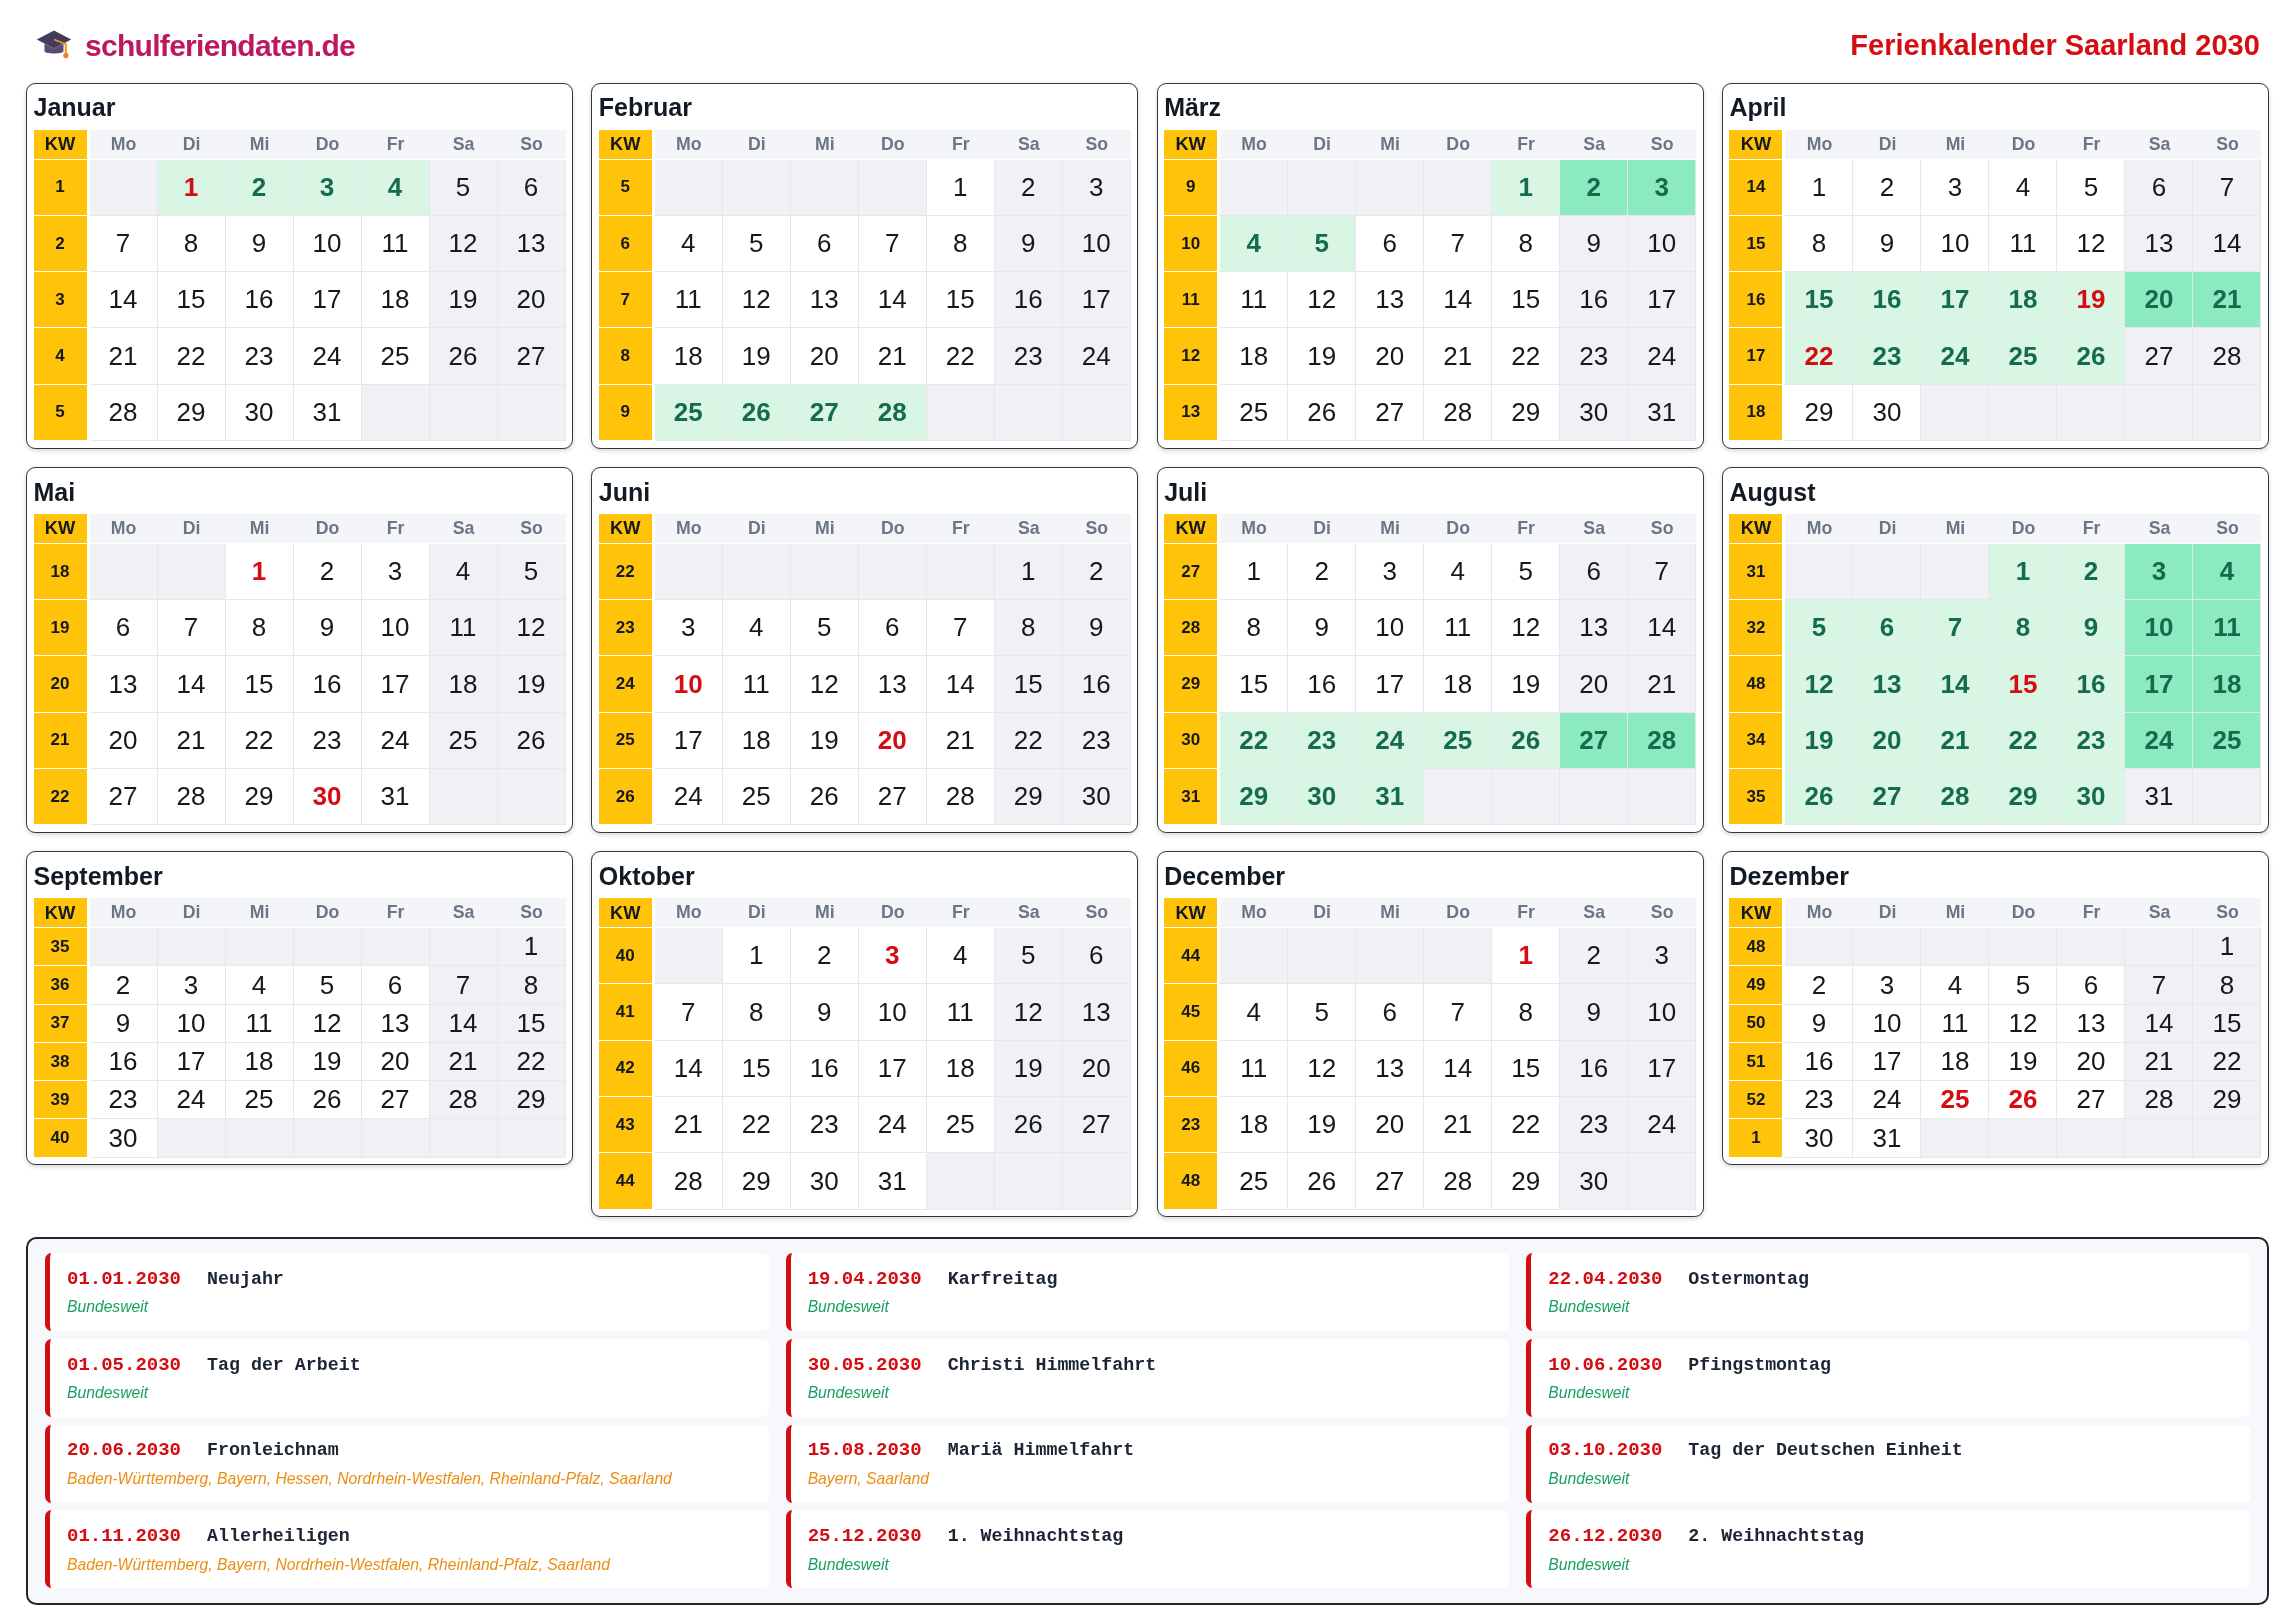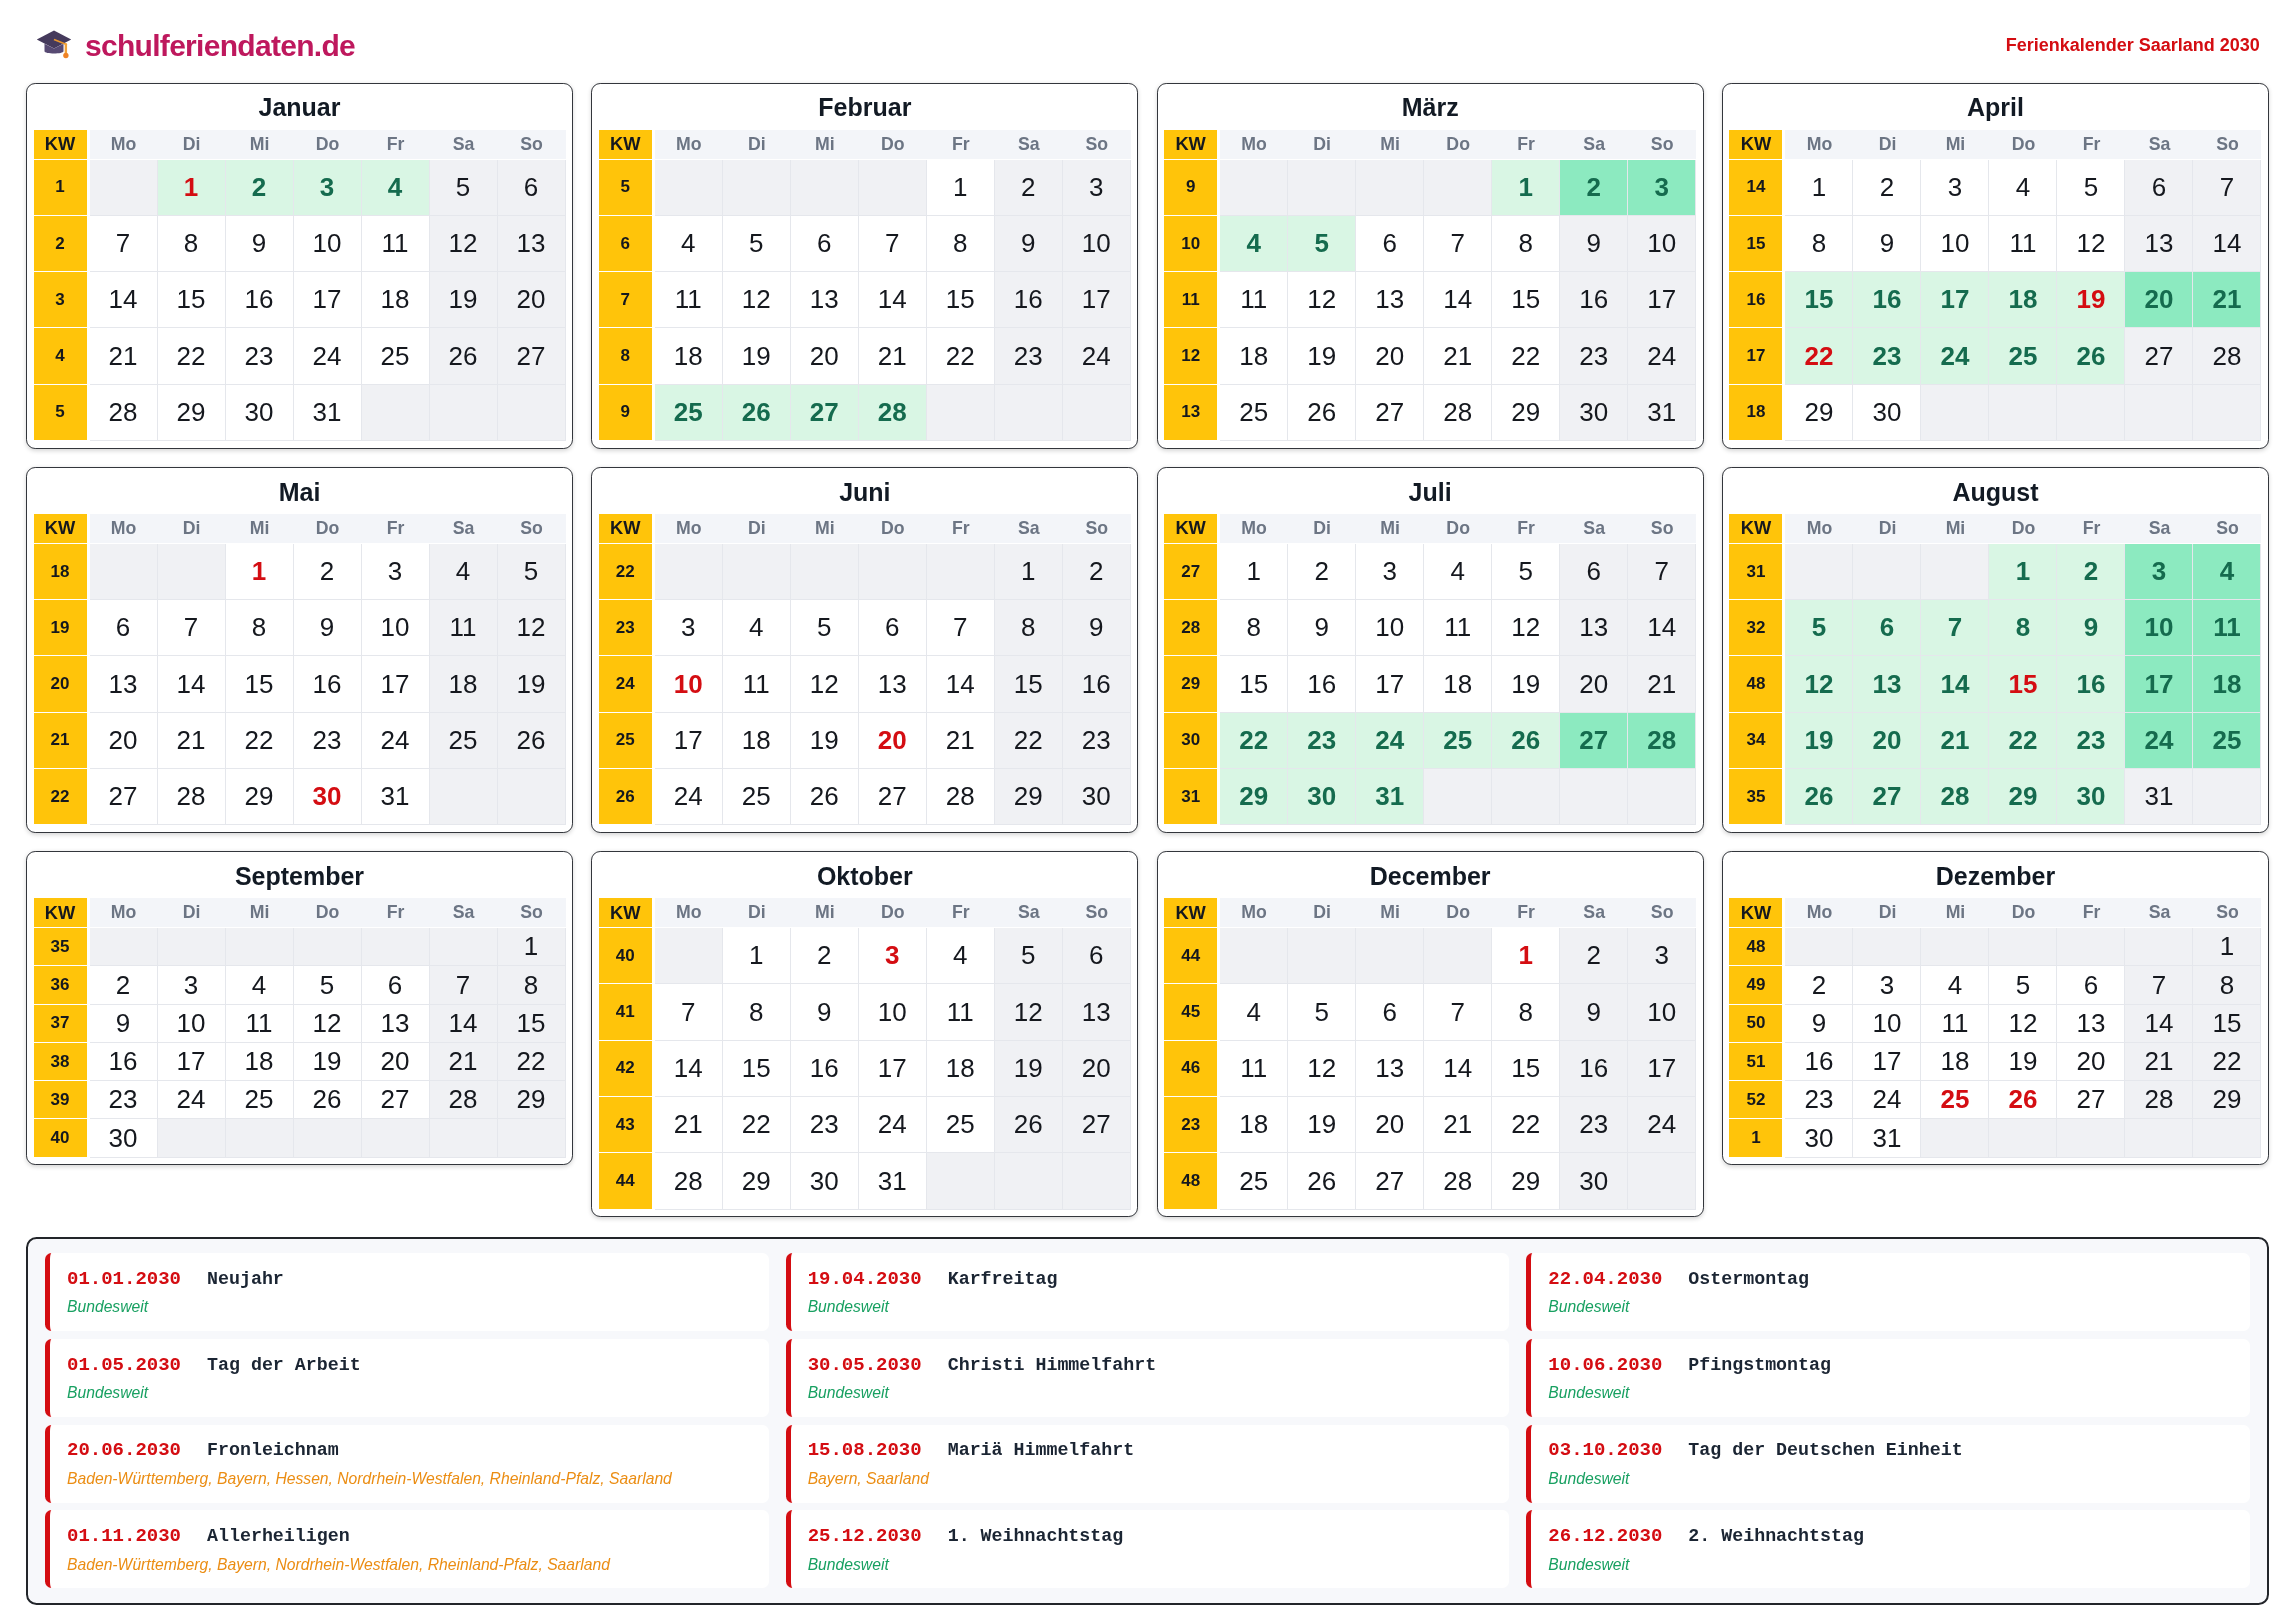--- a/index.html
+++ b/index.html
@@ -3,28 +3,28 @@
 <meta charset="utf-8">
 <style>
   :root{ --kw-yellow:#ffc40a; --accent-red:#d40d12; }
   *{box-sizing:border-box;}
   html,body{margin:0;padding:0;background:#fff;}
   body{width:2295px;height:1623px;font-family:"Liberation Sans",sans-serif;color:#15181e;}
   .page{width:100%;height:100%;padding:14.4px 26px 18.3px;display:flex;flex-direction:column;}
   
   .hdr{height:63px;display:flex;align-items:center;justify-content:space-between;padding:0 9.2px;}
   .logo{display:flex;align-items:center;gap:11.8px;text-decoration:none;color:#be185d;font-size:30px;font-weight:bold;letter-spacing:-0.7px;}
-  .page-title{font-size:18px;font-weight:bold;color:var(--accent-red);}
+  .page-title{font-size:29px;font-weight:bold;color:var(--accent-red);}
   
   .months{display:grid;grid-template-columns:repeat(4,1fr);gap:18.3px;margin-top:5.2px;}
   .month{height:366px;background:#fff;border:1.3px solid var(--card-border);border-radius:9.2px;
          padding:0 6.5px 6.5px;display:flex;flex-direction:column;overflow:hidden;
          box-shadow:0 1.3px 4.6px rgba(0,0,0,.16);}
   .month.tall{height:314px;}
-  .m-title{margin:0;font-size:25px;font-weight:bold;text-align:center;color:var(--month-title);padding:9.8px 0 7.2px;}
+  .m-title{margin:0;font-size:25px;font-weight:bold;text-align:left;color:var(--month-title);padding:9.8px 0 7.2px;}
   .cal{flex:1;display:grid;grid-template-columns:56px repeat(7,1fr);}
   .hcell{background:var(--header-row-bg);color:var(--day-header-text);font-weight:bold;font-size:17.7px;
          display:flex;align-items:center;justify-content:center;border-bottom:1.3px solid #fff;}
   .hcell.kw{background:var(--kw-yellow);color:#15181e;font-size:18.3px;border-right:3.3px solid #fff;}
   .kwcell{background:var(--kw-yellow);font-weight:bold;font-size:17px;color:#15181e;
           display:flex;align-items:center;justify-content:center;border-right:3.3px solid #fff;border-bottom:1.3px solid #fff;}
   .cell{background:#fff;font-size:26px;display:flex;align-items:center;justify-content:center;
         border-right:0.7px solid var(--grid-line);border-bottom:0.7px solid var(--grid-line);color:var(--ink);}
   .cell.we,.cell.empty{background:var(--weekend-bg);}
   .cell.hol{background:var(--holiday-bg);color:var(--holiday-text);font-weight:bold;}

